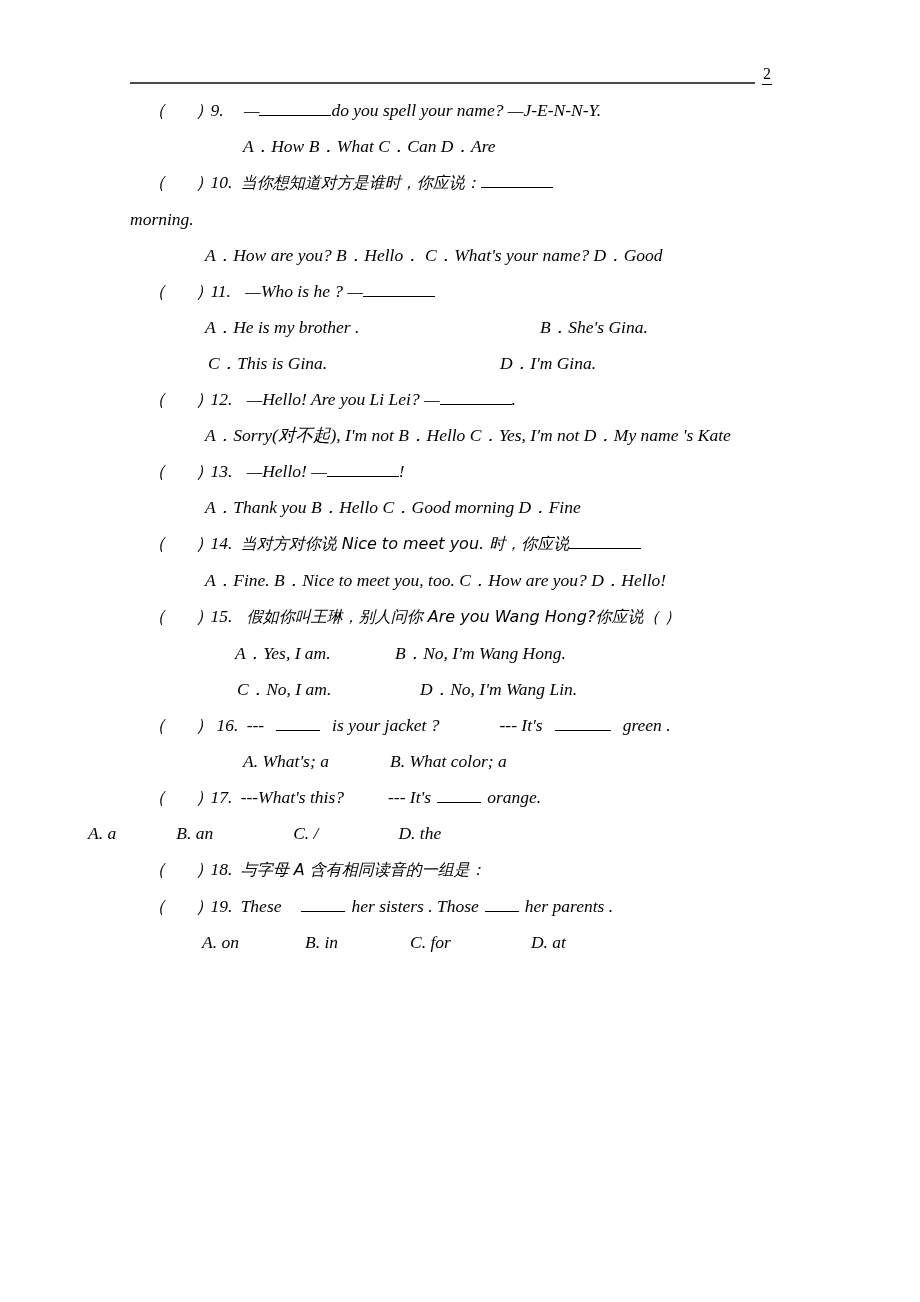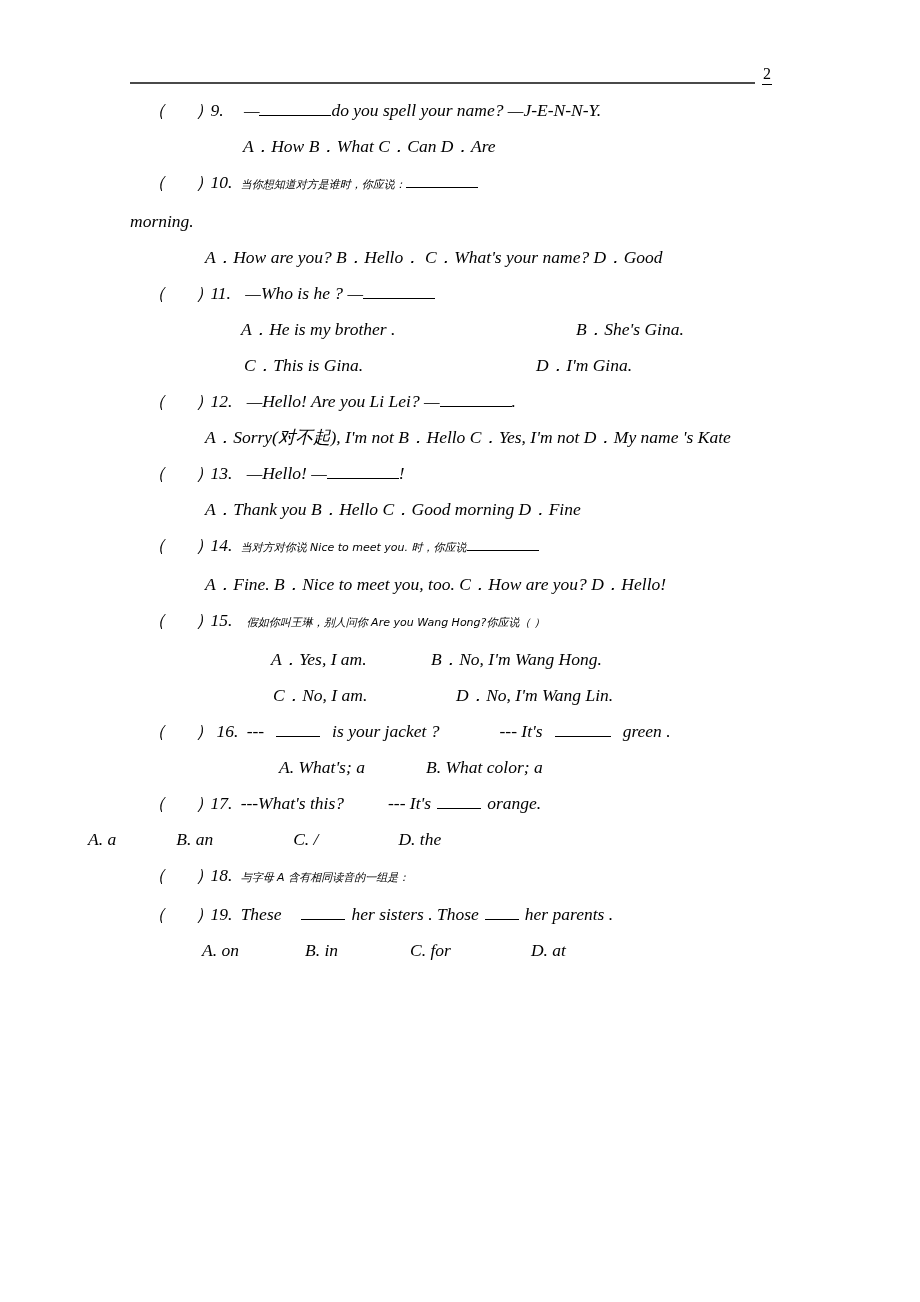--- a/index.html
+++ b/index.html
@@ -90,37 +90,37 @@
   .b-lg { width: 72px; }
 
   .sp-1 { display:inline-block; width: 6px; }
   .sp-2 { display:inline-block; width: 12px; }
   .sp-3 { display:inline-block; width: 20px; }
   .sp-4 { display:inline-block; width: 30px; }
   .sp-5 { display:inline-block; width: 44px; }
   .sp-6 { display:inline-block; width: 60px; }
 
   
-  .twocol { position: relative; height: 36px; margin-left: 36px; }
+  .twocol { position: relative; height: 36px; }
   .col-a { position: absolute; left: 205px; }
   .col-b { position: absolute; left: 540px; }
   .col-c { position: absolute; left: 208px; }
   .col-d { position: absolute; left: 500px; }
 
   .q15col-a { position: absolute; left: 235px; }
   .q15col-b { position: absolute; left: 395px; }
   .q15col-c { position: absolute; left: 237px; }
   .q15col-d { position: absolute; left: 420px; }
 
   .q16col-a { position: absolute; left: 243px; }
   .q16col-b { position: absolute; left: 390px; }
   .q16col-c { position: absolute; left: 243px; }
   .q16col-d { position: absolute; left: 385px; }
 
-  .zh { font-family: "DejaVu Sans", "Liberation Sans", sans-serif; font-size: 11px; }
+  .zh { font-family: "DejaVu Sans", "Liberation Sans", sans-serif; font-size: 16px; }
 </style>
 </head>
 <body>
 
 <div class="page">
 
   <div class="header">
     <div class="header-rule"></div>
     <div class="page-number">2</div>
   </div>

